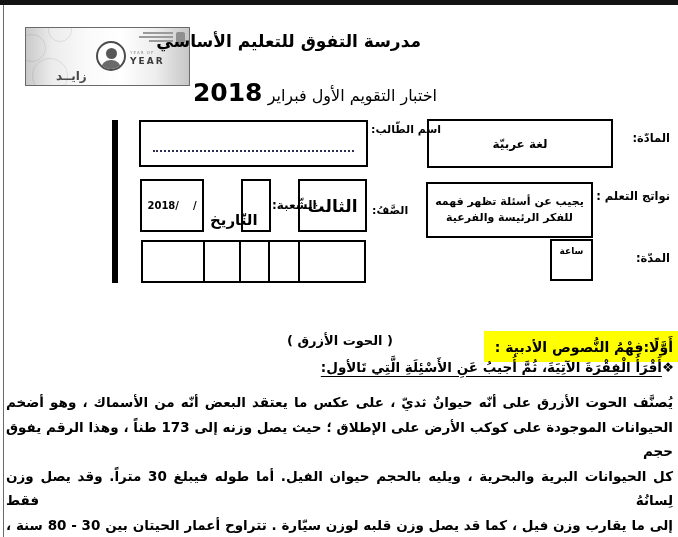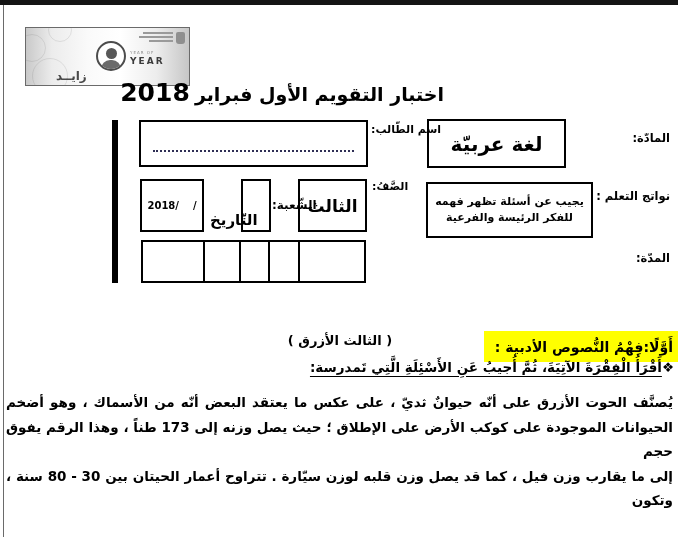--- a/index.html
+++ b/index.html
@@ -33,38 +33,38 @@
   .portrait .head { width:11px; height:11px; border-radius:50%; background:#585858; position:absolute; top:5px; left:8px; }
   .portrait .bust { width:20px; height:9px; border-radius:10px 10px 0 0; background:#6a6a6a; }
   .year-of { position:absolute; left:104px; top:22px; font-size:4px; letter-spacing:1px; color:#8a8a8a; }
   .zayed-en { position:absolute; left:104px; top:28px; font-size:9px; font-weight:bold; letter-spacing:2px; color:#3c3c3c; }
   .zayed-ar { position:absolute; left:30px; top:21px; font-size:12px; font-weight:bold; color:#4a4a4a; direction:rtl;margin-top:20px; }
 
   
   .school-name { position:absolute; left:193px; top:31px; width:228px; text-align:center;
     font-size:17px; font-weight:bold; direction:rtl; white-space:nowrap; }
   .exam-line { position:absolute; left:186px; top:78px; width:258px; direction:rtl; text-align:center; white-space:nowrap; }
-  .exam-line .t { font-size:19px; font-weight:bold; }
+  .exam-line .t { font-size:16px; font-weight:normal; }
   .exam-line .y { font-size:25px; font-weight:bold; letter-spacing:1px; }
 
   
   .vbar { position:absolute; left:112px; top:120px; width:6px; height:163px; background:#000; }
   .fbox { position:absolute; border:2px solid #000; box-sizing:border-box; background:#fff; }
   .flabel { position:absolute; font-weight:bold; direction:rtl; white-space:nowrap; }
   .r-col { right:8px; text-align:left; font-size:11.5px; }
 
-  .subject-box { left:427px; top:119px; width:139px; height:49px; display:flex; align-items:center; justify-content:center;
-    font-size:20px; font-weight:bold; direction:rtl; }
+  .subject-box { left:427px; top:119px; width:186px; height:49px; display:flex; align-items:center; justify-content:center;
+    font-size:12px; font-weight:bold; direction:rtl; }
   .name-label { left:371px; top:123px; font-size:11px; }
   .name-box { left:139px; top:120px; width:229px; height:47px; }
   .dotted { position:absolute; left:12px; right:12px; bottom:13px; border-bottom:2px dotted #2e2e55; }
 
   .outcomes-box { left:426px; top:182px; width:167px; height:56px; display:flex; align-items:center; justify-content:center;
     text-align:center; font-size:11px; font-weight:bold; direction:rtl; line-height:1.45; padding:0 3px; }
-  .grade-label { left:372px; top:180px; font-size:11px; }
+  .grade-label { left:372px; top:204px; font-size:11px; }
   .grade-box { left:298px; top:179px; width:69px; height:53px; display:flex; align-items:center; justify-content:center;
     font-size:17px; font-weight:bold; direction:rtl; }
   .section-label { left:272px; top:198px; font-size:12px; }
   .section-box { left:241px; top:179px; width:30px; height:53px; }
   .date-label { left:210px; top:211px; font-size:15px; }
   .date-box { left:140px; top:179px; width:64px; height:53px; display:flex; align-items:center; justify-content:center; }
   .date-box span { direction:ltr; unicode-bidi:bidi-override; font-size:10px; font-weight:bold; }
 
   .duration-box { left:550px; top:239px; width:43px; height:42px; text-align:center; font-size:9px; font-weight:bold;
     direction:rtl; padding-top:5px; }
@@ -104,20 +104,21 @@
     </div>
     <div class="portrait">
       <div class="head"></div>
       <div class="bust"></div>
     </div>
     <div class="year-of">YEAR OF</div>
     <div class="zayed-en">YEAR</div>
     <div class="zayed-ar">زايــد</div>
   </div>
 
+  <div class="school-name">مدرسة التفوق للتعليم الأساسي</div>
   <div class="exam-line">
     <span class="t">اختبار التقويم الأول فبراير</span>
     <span class="y">2018</span>
   </div>
 
   <div class="vbar"></div>
 
   <div class="flabel r-col" style="top:131px;">المادّة:</div>
   <div class="fbox subject-box">لغة عربيّة</div>
 
@@ -134,34 +135,36 @@
 
   <div class="flabel section-label">الشّعبة:</div>
   <div class="fbox section-box"></div>
 
   <div class="flabel date-label">التّاريخ</div>
   <div class="fbox date-box">
     <span>2018/&nbsp;&nbsp;&nbsp;&nbsp;/</span>
   </div>
 
   <div class="flabel r-col" style="top:251px;">المدّة:</div>
+  <div class="fbox duration-box">ساعة</div>
 
   <div class="id-row">
     <div class="id-cell" style="width:64px;"></div>
     <div class="id-cell" style="width:36px;"></div>
     <div class="id-cell" style="width:29px;"></div>
     <div class="id-cell" style="width:30px;"></div>
     <div class="id-cell" style="width:66px;"></div>
   </div>
 
   <div class="first-heading" id="firstHeading" style="background: rgb(255, 255, 0); margin-top: 40px;">أَوَّلًا:فِهْمُ النُّصوص الأدبية :</div>
-  <div class="passage-title">( الثالث الأزرق )</div>
+  <div class="passage-title">( الحوت الأزرق )</div>
   <div class="instruction">
-    <span class="bullet">❖</span><span class="txt">أَقْرَأُ الْفِقْرَةَ الآتِيَةَ، ثُمَّ أُجيبُ عَنِ الأَسْئِلَةِ الَّتِي تَمدرسة:</span>
+    <span class="bullet">❖</span><span class="txt">أَقْرَأُ الْفِقْرَةَ الآتِيَةَ، ثُمَّ أُجيبُ عَنِ الأَسْئِلَةِ الَّتِي تَالأول:</span>
   </div>
 
   <div class="passage">
     <div class="pline">يُصنَّف الحوت الأزرق على أنّه حيوانٌ ثديّ ، على عكس ما يعتقد البعض أنّه من الأسماك ، وهو أضخم</div>
     <div class="pline">الحيوانات الموجودة على كوكب الأرض على الإطلاق ؛ حيث يصل وزنه إلى 173 طناً ، وهذا الرقم يفوق حجم</div>
+    <div class="pline">كل الحيوانات البرية والبحرية ، ويليه بالحجم حيوان الفيل. أما طوله فيبلغ 30 متراً. وقد يصل وزن لِسانُهُ فقط</div>
     <div class="pline">إلى ما يقارب وزن فيل ، كما قد يصل وزن قلبه لوزن سيّارة . تتراوح أعمار الحيتان بين 30 - 80 سنة ، وتكون</div>
 
   </div>
 </div>
 
 </body></html>

